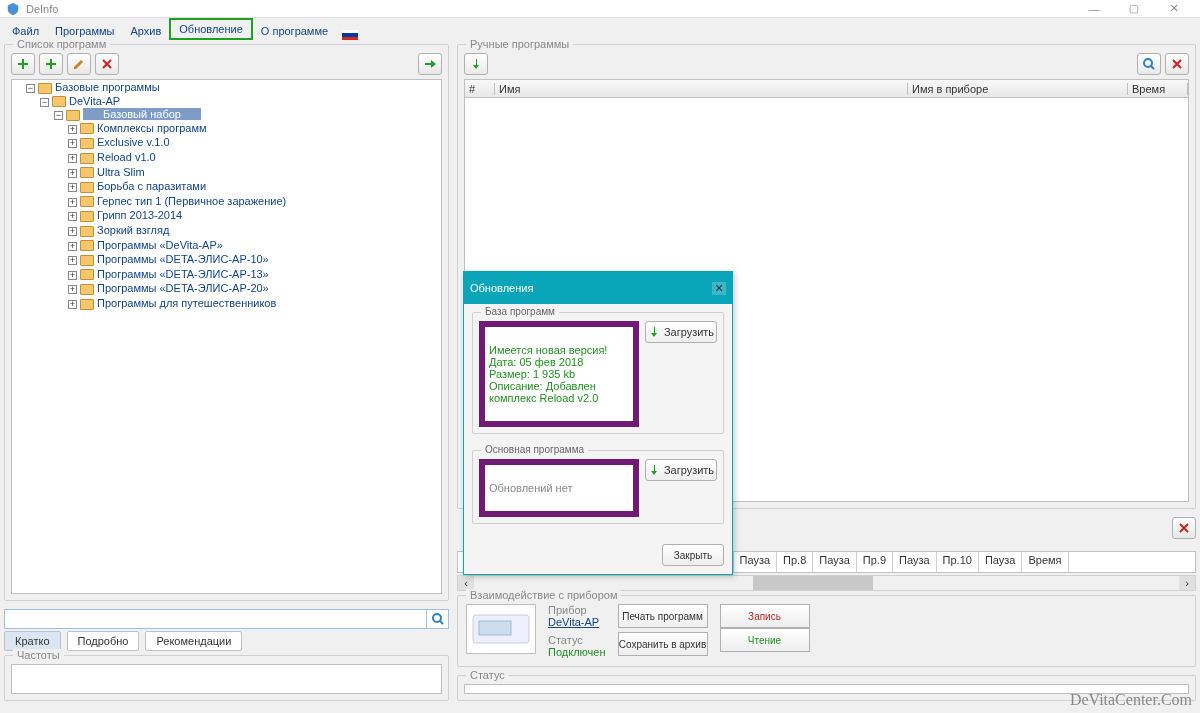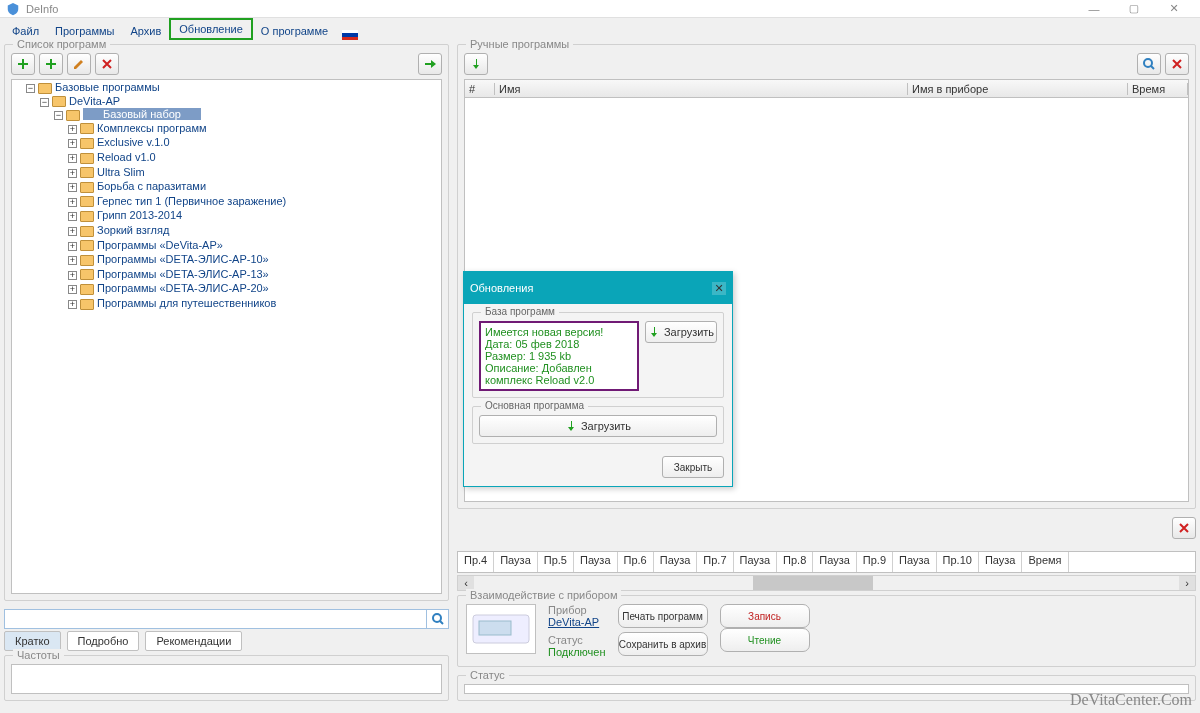--- a/index.html
+++ b/index.html
@@ -54,36 +54,36 @@
 .hscroll .arr.l { left: 0; }
 .hscroll .arr.r { right: 0; }
 
 .interact { margin-top: 4px; padding: 8px; }
 .interact .row { display: flex; gap: 12px; }
 .devimg { width: 70px; height: 50px; border: 1px solid #c0c0c0; background: #fff; display: flex; align-items: center; justify-content: center; }
 .devinfo { font-size: 11px; color: #888; }
 .devinfo a { color: #114488; text-decoration: underline; }
 .btncol { display: flex; flex-direction: column; gap: 4px; }
 .btncol2 { display: flex; flex-direction: column; gap: 0; }
-.abtn { width: 90px; height: 24px; border: 1px solid #b0b0b0; border-radius: 7px; background: linear-gradient(#fff,#eee); font-size: 10px; text-align: center; padding: 2px 0; display: flex; align-items: center; justify-content: center; }
+.abtn { width: 90px; height: 24px; border: 1px solid #b0b0b0; border-radius: 0; background: linear-gradient(#fff,#eee); font-size: 10px; text-align: center; padding: 2px 0; display: flex; align-items: center; justify-content: center; }
 .abtn.red { color: #c02020; }
 .abtn.green { color: #209020; }
 .statusbox { margin-top: 4px; }
 .statusbar { background: #fff; border: 1px solid #c0c0c0; height: 10px; }
 
 .watermark { position: absolute; bottom: 4px; right: 8px; color: #888; font-size: 16px; font-family: Georgia, serif; }
 
 
 .dialog { position: absolute; left: 463px; top: 271px; width: 270px; background: #f4f4f4; border: 1px solid #0aa5b8; box-shadow: 2px 2px 6px rgba(0,0,0,0.2); }
 .dialog .dtitle { background: #0aa5b8; color: #fff; height: 32px; display: flex; align-items: center; padding: 0 6px; justify-content: space-between; }
 .dialog .dtitle .x { color: #333; background: rgba(255,255,255,0.2); width: 14px; text-align: center; }
 .dialog .dbody { padding: 8px; }
-.dialog .dgroup { border: 1px solid #d0d0d0; border-radius: 2px; padding: 8px 6px 6px; position: relative; margin-bottom: 8px; display: flex; gap: 6px; }
+.dialog .dgroup { border: 1px solid #d0d0d0; border-radius: 2px; padding: 8px 6px 6px; position: relative; margin-bottom: 16px; display: flex; gap: 6px; }
 .dialog .dgroup .legend { position: absolute; top: -7px; left: 8px; background: #f4f4f4; padding: 0 4px; color: #666; font-size: 10px; }
-.dialog .info { border: 2px solid #701a75; background: #fff; padding: 3px 4px; font-size: 10px; color: #209020; width: 160px; min-height: 36px; }
+.dialog .info { border: 6px solid #701a75; background: #fff; padding: 17px 4px; font-size: 10px; color: #209020; width: 160px; min-height: 36px; }
 .dialog .info.gray { color: #888; }
 .dialog .dlbtn { flex: 1; border: 1px solid #b0b0b0; border-radius: 3px; background: linear-gradient(#fff,#eee); display: flex; align-items: center; justify-content: center; gap: 4px; height: 22px; font-size: 10px;}
 .dialog .closebtn { width: 62px; height: 22px; border: 1px solid #b0b0b0; border-radius: 3px; background: linear-gradient(#fff,#eee); float: right; font-size: 10px; display: flex; align-items: center; justify-content: center; margin-top: 4px; }
 </style>
 </head>
 <body>
 
 <div class="titlebar">
   <svg class="icon" viewBox="0 0 16 16">
       <path fill="#4a90d9" d="M8 1l6 3v4c0 4-3 6-6 7-3-1-6-3-6-7V4z"></path>
@@ -301,20 +301,23 @@
       </div>
       <div class="dlbtn">
         <svg width="12" height="12">
             <path d="M6 1v6H3l3 4 3-4H7V1z" fill="#20a020"></path>
           </svg>
         <span>Загрузить</span>
       </div>
     </div>
     <div class="dgroup">
       <span class="legend">Основная программа</span>
+      <div class="info gray">
+        <div>Обновлений нет</div>
+      </div>
       <div class="dlbtn">
         <svg width="12" height="12">
             <path d="M6 1v6H3l3 4 3-4H7V1z" fill="#20a020"></path>
           </svg>
         <span>Загрузить</span>
       </div>
     </div>
     <div class="closebtn">Закрыть</div>
     <div style="clear:both"></div>
   </div>

